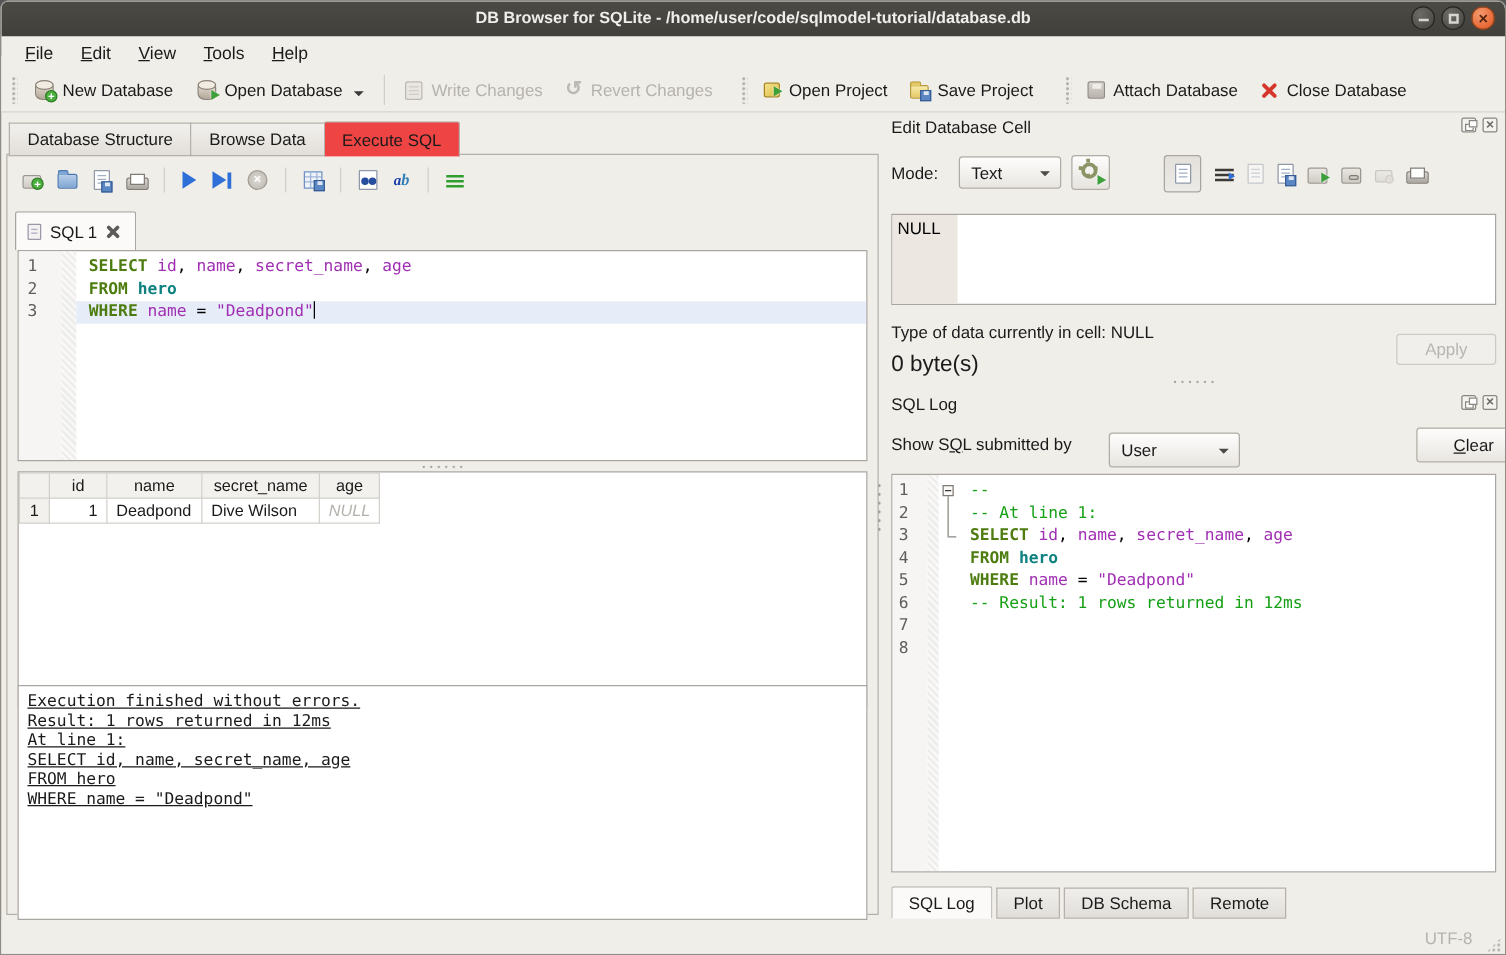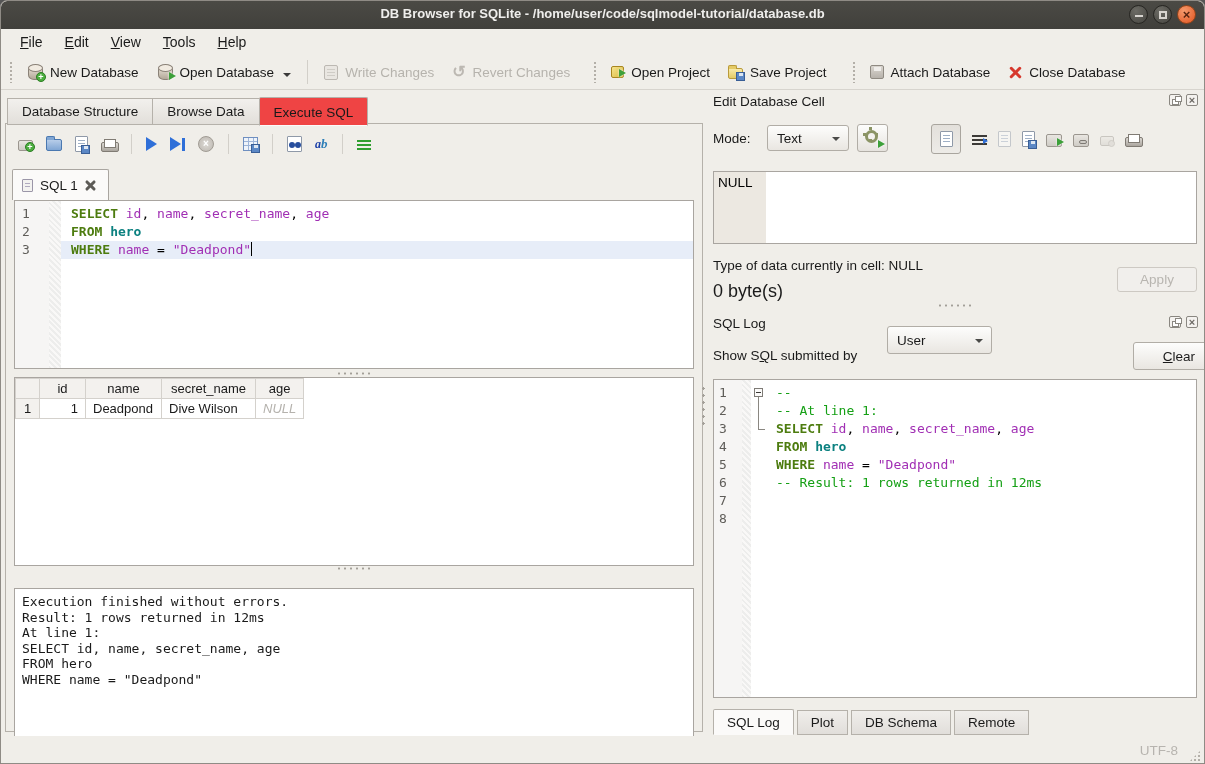--- a/index.html
+++ b/index.html
@@ -174,21 +174,21 @@
   #results { left:8px; top:253px; width:680px; height:189px; font-family:"Liberation Sans",sans-serif; }
   #results table { border-collapse:collapse; font-size:13px; }
   #results th, #results td { border:1px solid #d4d1cc; padding:2px 7px; height:19px; font-weight:normal; text-align:left; }
   #results th { background:#f3f1ee; text-align:center; }
   #results td.rowhdr { background:#f3f1ee; text-align:center; width:22px; }
   #results td.num { text-align:right; }
   #results .null { color:#b5b2ad; font-style:italic; }
   #results .c0 { width:24px; } #results .c1 { width:46px; } #results .c2 { width:76px; }
   #results .c3 { width:94px; } #results .c4 { width:44px; }
 
-  #msgbox { left:8px; top:464px; width:680px; height:153px; padding:5px 7px; line-height:15.5px; white-space:pre; }
+  #msgbox { left:8px; top:424px; width:680px; height:188px; padding:5px 7px; line-height:15.5px; white-space:pre;text-decoration:underline; }
 
   
   #rightpane { position:absolute; left:706px; top:0; width:499px; height:646px; }
   .dock-title { position:absolute; font-size:13.5px; color:#1a1a1a; }
   .dock-btns { position:absolute; display:flex; gap:5px; }
   .dk { width:12px; height:12px; border:1px solid #8a8781; border-radius:2px; position:relative; background:#f4f2ef; }
   .dk-float::before { content:""; position:absolute; left:2px; top:4px; width:5px; height:4px; border:1px solid #8a8781; background:#fff; }
   .dk-float::after { content:""; position:absolute; left:5px; top:1px; width:5px; height:4px; border:1px solid #8a8781; background:#fff; }
   .dk-close::before { content:"\00d7"; position:absolute; left:0; top:-1px; width:100%; text-align:center;
     font:bold 11px/12px "Liberation Sans",sans-serif; color:#6e6b66; }
@@ -480,21 +480,21 @@
           <div class="dots-h"></div>
         </div>
 
       <div class="dock-title" style="left:6px; top:226px;">SQL Log</div>
       <div class="dock-btns" style="right:8px; top:226px;">
         <span class="dk dk-float"></span>
         <span class="dk dk-close"></span>
       </div>
 
       <div class="label" style="position:absolute; left:6px; top:258px;"><span>Show S</span><span style="text-decoration:underline">Q</span><span>L submitted by</span></div>
-      <div class="combo" style="left:180px; top:236px; width:105px; height:28px;">
+      <div class="combo" style="left:180px; top:256px; width:105px; height:28px;">
         <span>User</span>
         <span class="arr" style="top:12px"></span>
       </div>
       <div class="pushbtn" style="left:426px; top:252px; width:92px; height:28px;">
           <span><span class="mn">C</span><span>lear</span></span>
         </div>
 
       <div id="logbox">
         <div class="gutter">
           <div>1</div>

